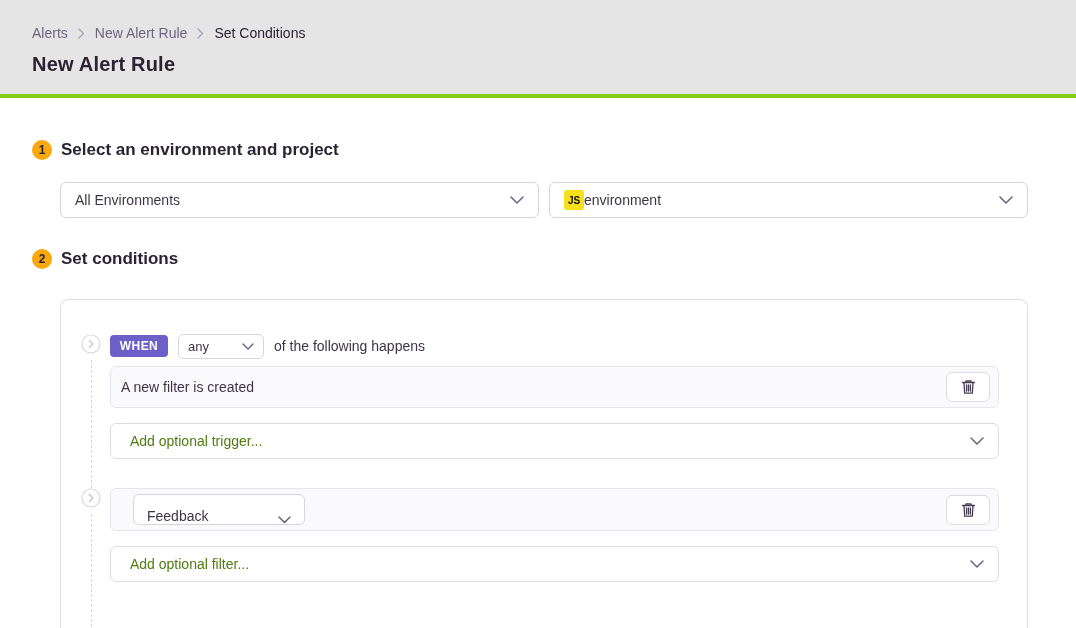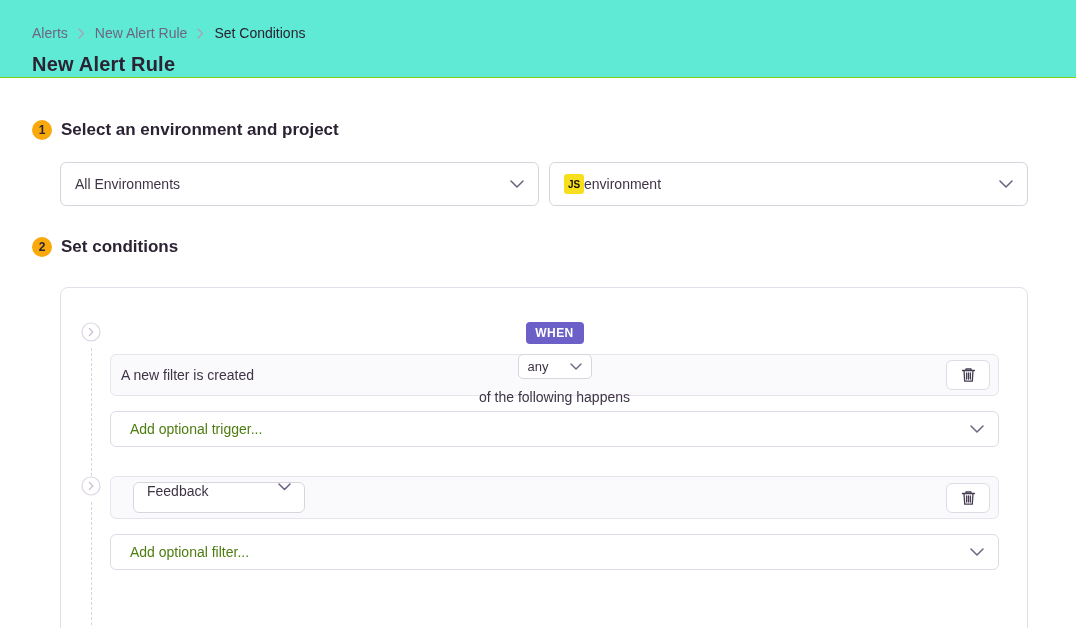--- a/index.html
+++ b/index.html
@@ -4,23 +4,23 @@
 <style>
   * { box-sizing: border-box; margin: 0; padding: 0; }
   html, body { width: 1076px; height: 628px; overflow: hidden; }
   body {
     font-family: "Liberation Sans", sans-serif;
     background: #ffffff;
     color: #2B2233;
   }
   
   .header {
-    background: #5eead4;
-    border-bottom: 1px solid #84cc16;
-    padding: 25px 32px 1px 32px;
+    background: #e5e5e5;
+    border-bottom: 4px solid #84cc16;
+    padding: 25px 32px 18px 32px;
   }
   .breadcrumb { display: flex; align-items: center; gap: 10px; font-size: 14px; color: #6E6582; }
   .crumb-link { color: #6E6582; cursor: pointer; }
   .crumb-current { color: #2B2233; }
   .crumb-sep { display: flex; align-items: center; color: #A9A1B5; }
   .page-title { margin-top: 12px; font-size: 20px; font-weight: 700; color: #2B2233; letter-spacing: 0.2px; }
 
   
   .step-heading { display: flex; align-items: center; gap: 9px; margin: 42px 0 0 32px; }
   .step-num {
@@ -28,21 +28,21 @@
     background: #F9A90B; color: #2B2233;
     font-size: 12px; font-weight: 700;
     display: flex; align-items: center; justify-content: center;
     flex: none;
   }
   .step-title { font-size: 17px; font-weight: 700; color: #2B2233; }
 
   
   .selects-row { display: flex; gap: 10px; margin: 22px 48px 0 60px; }
   .select-lg {
-    flex: 1; height: 44px;
+    flex: 1; height: 36px;
     border: 1px solid #D8D4DE; border-radius: 6px; background: #fff;
     display: flex; align-items: center;
     padding: 15px 14px; font-size: 14px; color: #3E3446;
     cursor: pointer;
   }
   .chev { margin-left: auto; display: flex; align-items: center; color: #6B6080; }
   .js-icon {
     width: 20px; height: 20px; border-radius: 3px;
     background: #F7DF1E; color: #151005;
     font-weight: 700; font-size: 10px;
@@ -58,46 +58,46 @@
     background: #fff;
   }
   .cond-step { display: flex; }
   .cond-gutter { display: flex; flex-direction: column; align-items: center; width: 20px; margin-right: 9px; flex: none; }
   .gutter-icon { display: flex; flex: none; }
   .cond-line { flex: 1; width: 0; border-left: 1px dashed #D9D4E0; margin-top: 6px; }
   .cond-body { flex: 1; min-width: 0; }
   .cond-body.first { padding-bottom: 29px; }
   .cond-body.last  { padding-bottom: 55px; }
 
-  .cond-header { display: flex; align-items: center; gap: 10px; font-size: 14px; color: #3E3446; height: 24px; margin-bottom: 8px; flex-direction: column; }
+  .cond-header { display: flex; align-items: center; gap: 10px; font-size: 14px; color: #3E3446; height: 24px; margin-bottom: 8px; }
   .badge {
     background: #6C5FC7; color: #fff;
     font-size: 12px; font-weight: 700; letter-spacing: 0.4px;
     border-radius: 4px; padding: 4px 0; width: 58px; text-align: center;
     flex: none;
   }
   .select-sm {
     display: flex; align-items: center;
-    height: 25px; width: 74px;
+    height: 25px; width: 86px;
     border: 1px solid #D9D5DF; border-radius: 5px; background: #fff;
     padding: 0 9px; font-size: 13px; color: #3E3446;
     cursor: pointer; flex: none;
   }
   .select-sm .chev { color: #6B6080; }
 
   .rule-row {
     display: flex; align-items: center;
     background: #FAF9FB;
     border: 1px solid #E8E4ED; border-radius: 6px;
     padding: 5px 8px 5px 10px;
     min-height: 41px;
     font-size: 14px; color: #3E3446;
   }
   .inline-select {
-    display: flex; align-items: flex-start;
+    display: flex; align-items: flex-end;
     height: 31px; width: 172px;
     border: 1px solid #D9D5DF; border-radius: 6px; background: #fff;
     padding: 0 13px; font-size: 14px; color: #3E3446;
     margin-left: 12px; cursor: pointer; flex: none;
   }
   .icon-btn {
     margin-left: auto;
     width: 44px; height: 30px;
     background: #fff; border: 1px solid #DFDAE5; border-radius: 6px;
     display: flex; align-items: center; justify-content: center;

